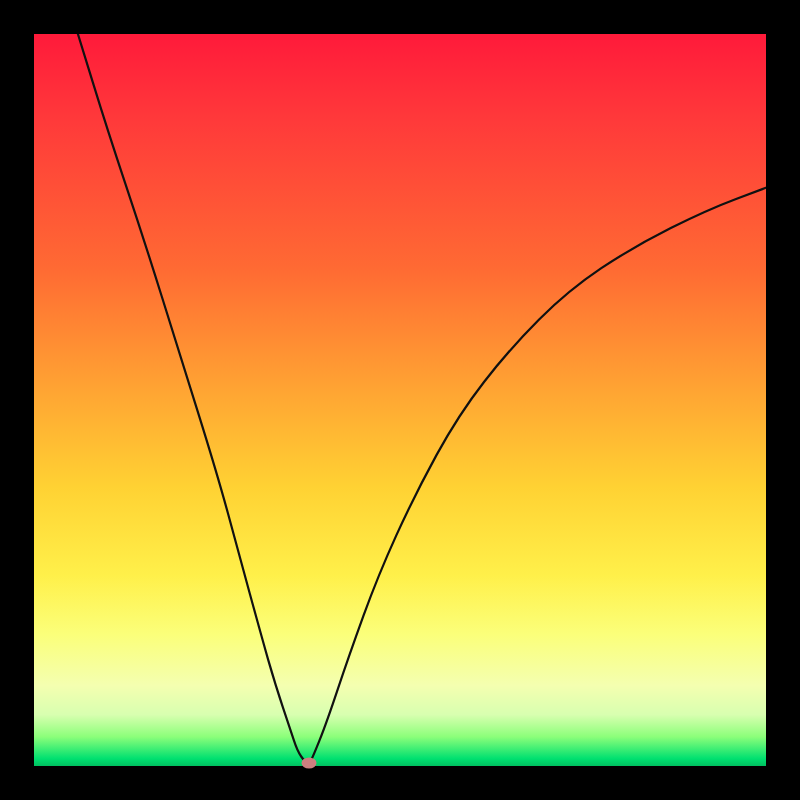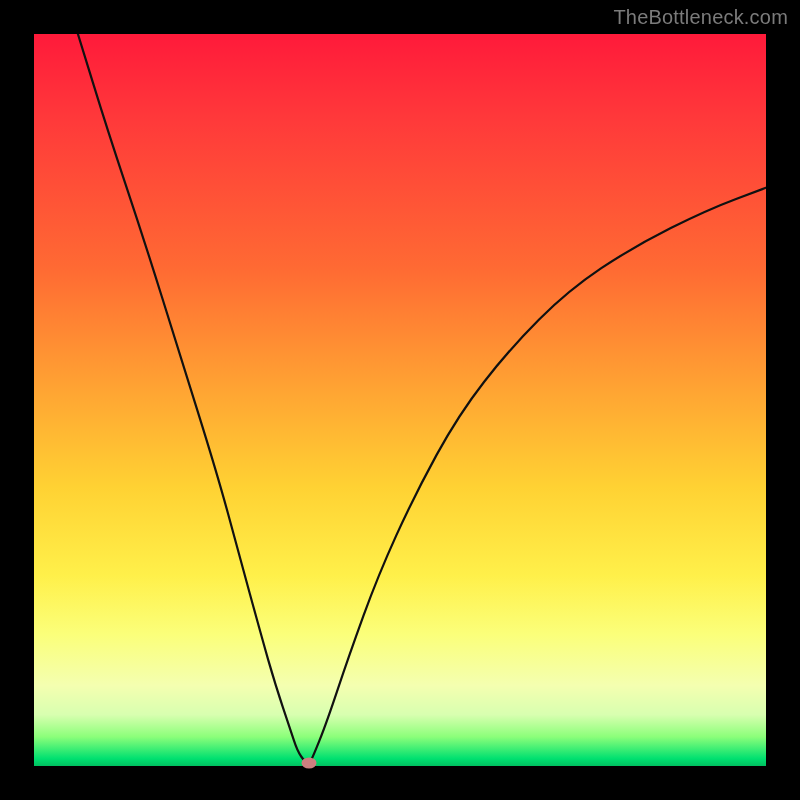--- a/index.html
+++ b/index.html
@@ -72,14 +72,13 @@
 </head>
 <body>
 
 <div class="frame">
   <div class="plot">
     <svg class="curve" viewBox="0 0 732 732" preserveAspectRatio="none">
       <path d="M 43.9 0.0 Q 43.9 0.0 58.6 47.6 Q 73.2 95.2 91.5 150.1 Q 109.8 205.0 128.1 263.5 Q 146.4 322.1 164.7 380.6 Q 183.0 439.2 194.0 479.5 Q 205.0 519.7 215.9 560.0 Q 226.9 600.2 234.2 625.9 Q 241.6 651.5 248.9 673.4 Q 256.2 695.4 259.9 706.4 Q 263.5 717.4 267.2 722.5 Q 270.8 727.6 272.7 729.1 Q 274.5 730.5 276.3 727.6 Q 278.2 724.7 285.5 706.4 Q 292.8 688.1 303.8 655.1 Q 314.8 622.2 329.4 581.9 Q 344.0 541.7 362.3 501.4 Q 380.6 461.2 402.6 420.9 Q 424.6 380.6 450.2 347.7 Q 475.8 314.8 505.1 285.5 Q 534.4 256.2 567.3 234.2 Q 600.2 212.3 636.8 194.0 Q 673.4 175.7 702.7 164.7 T 732.0 153.7"></path>
     </svg>
     <div class="marker" style="left: 274.5px; top: 729.072px; background: rgb(204, 127, 127);"></div>
   </div>
-  <div class="watermark">TheBottleneck.com</div>
 </div>
 
 </body></html>

